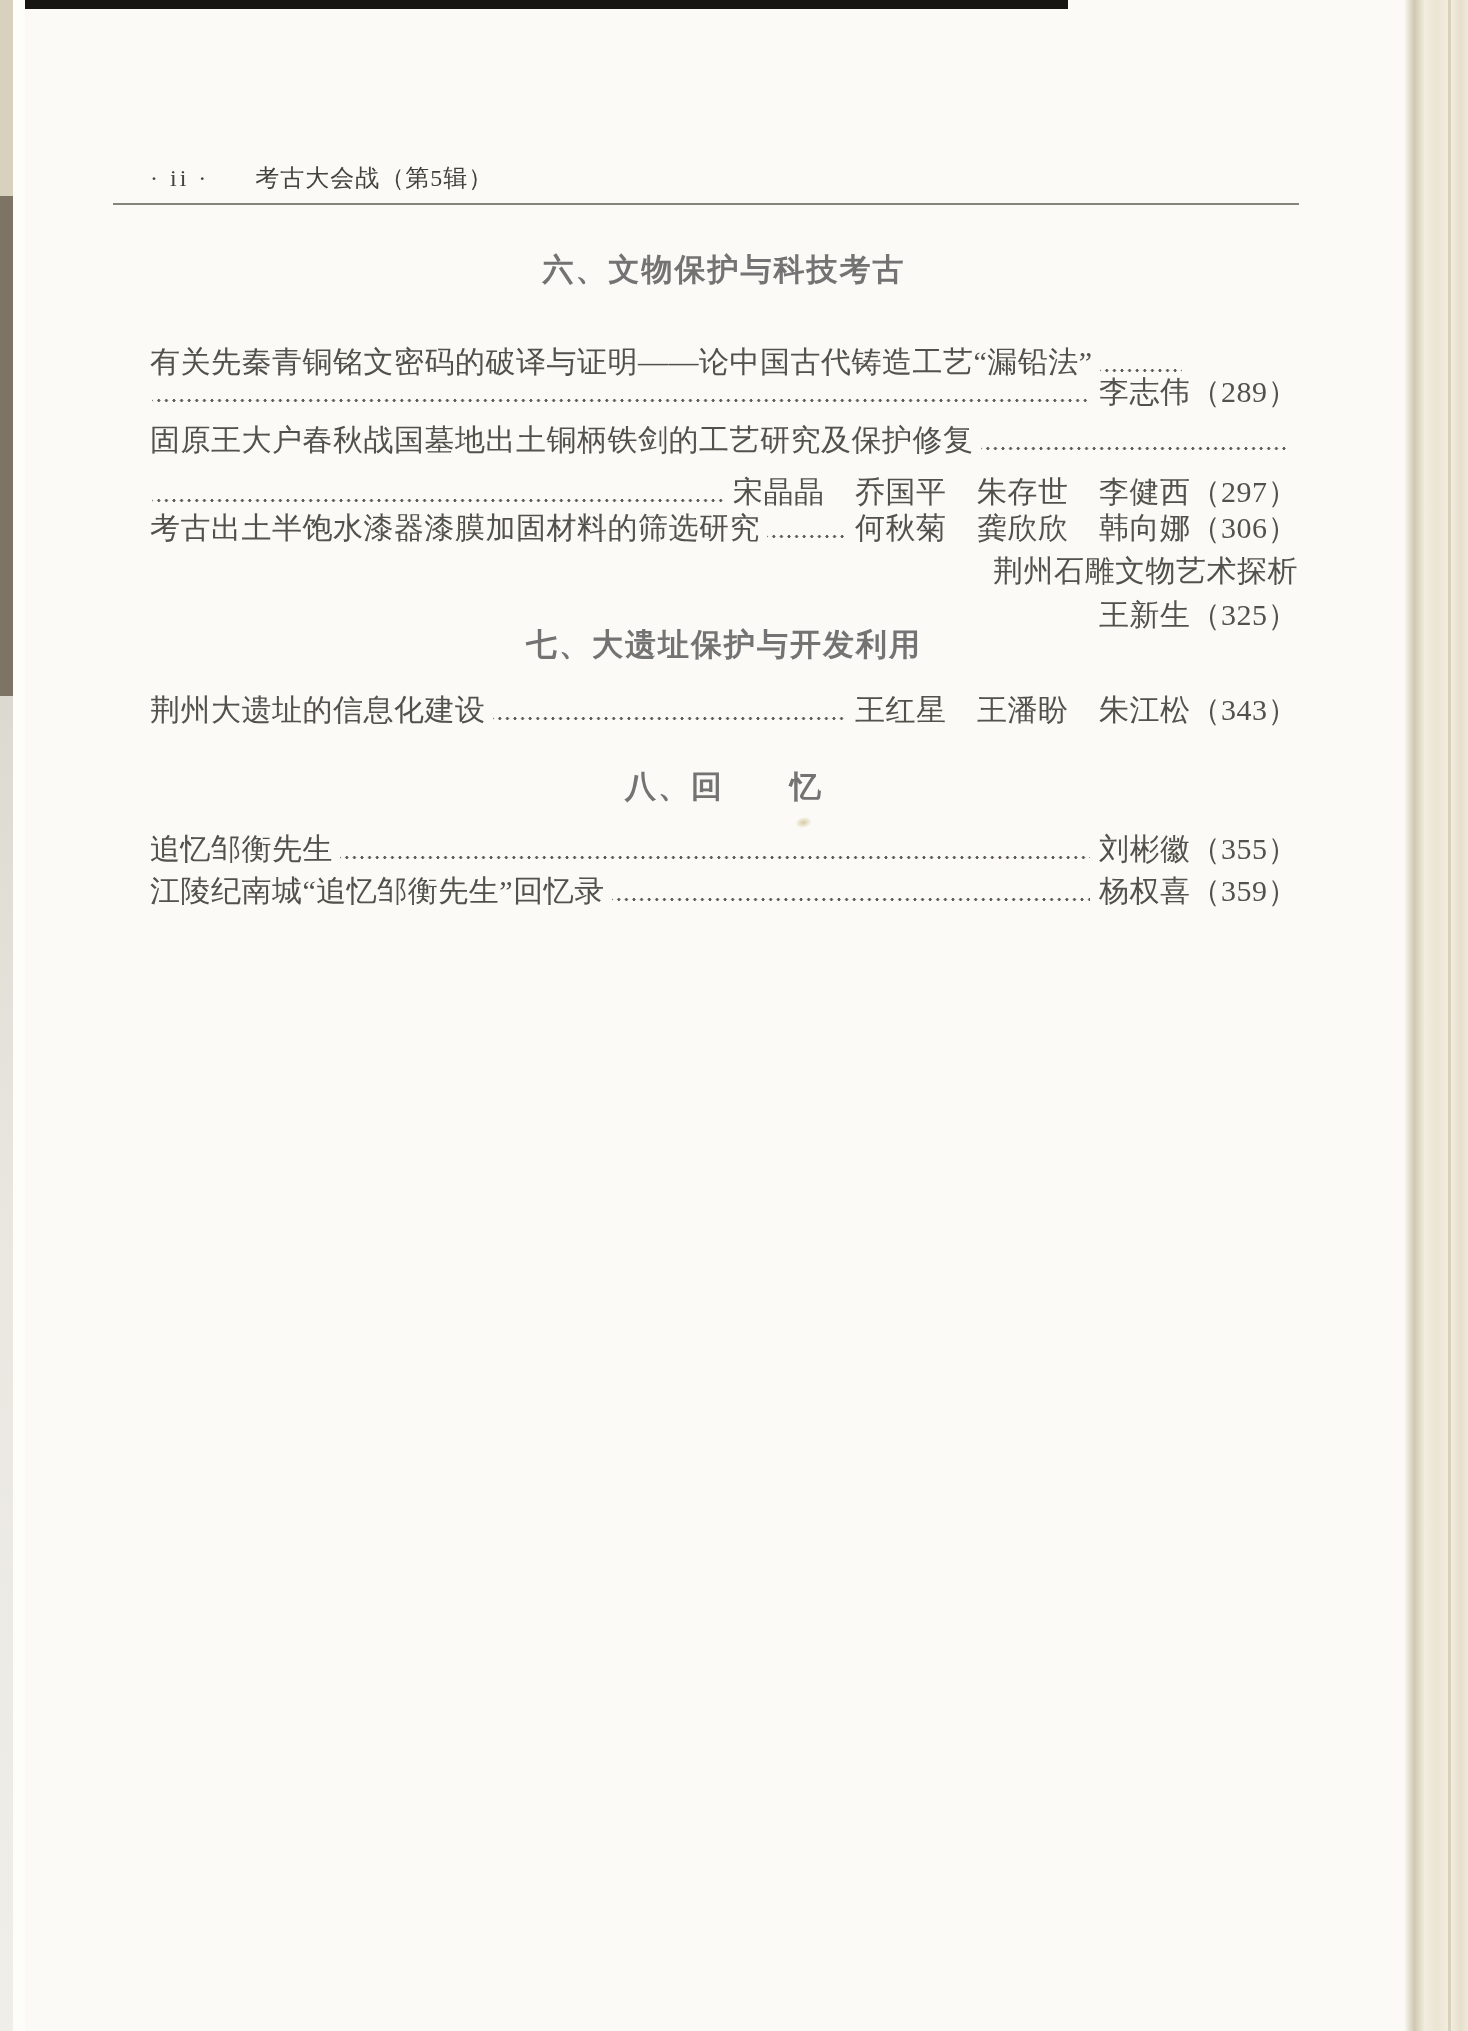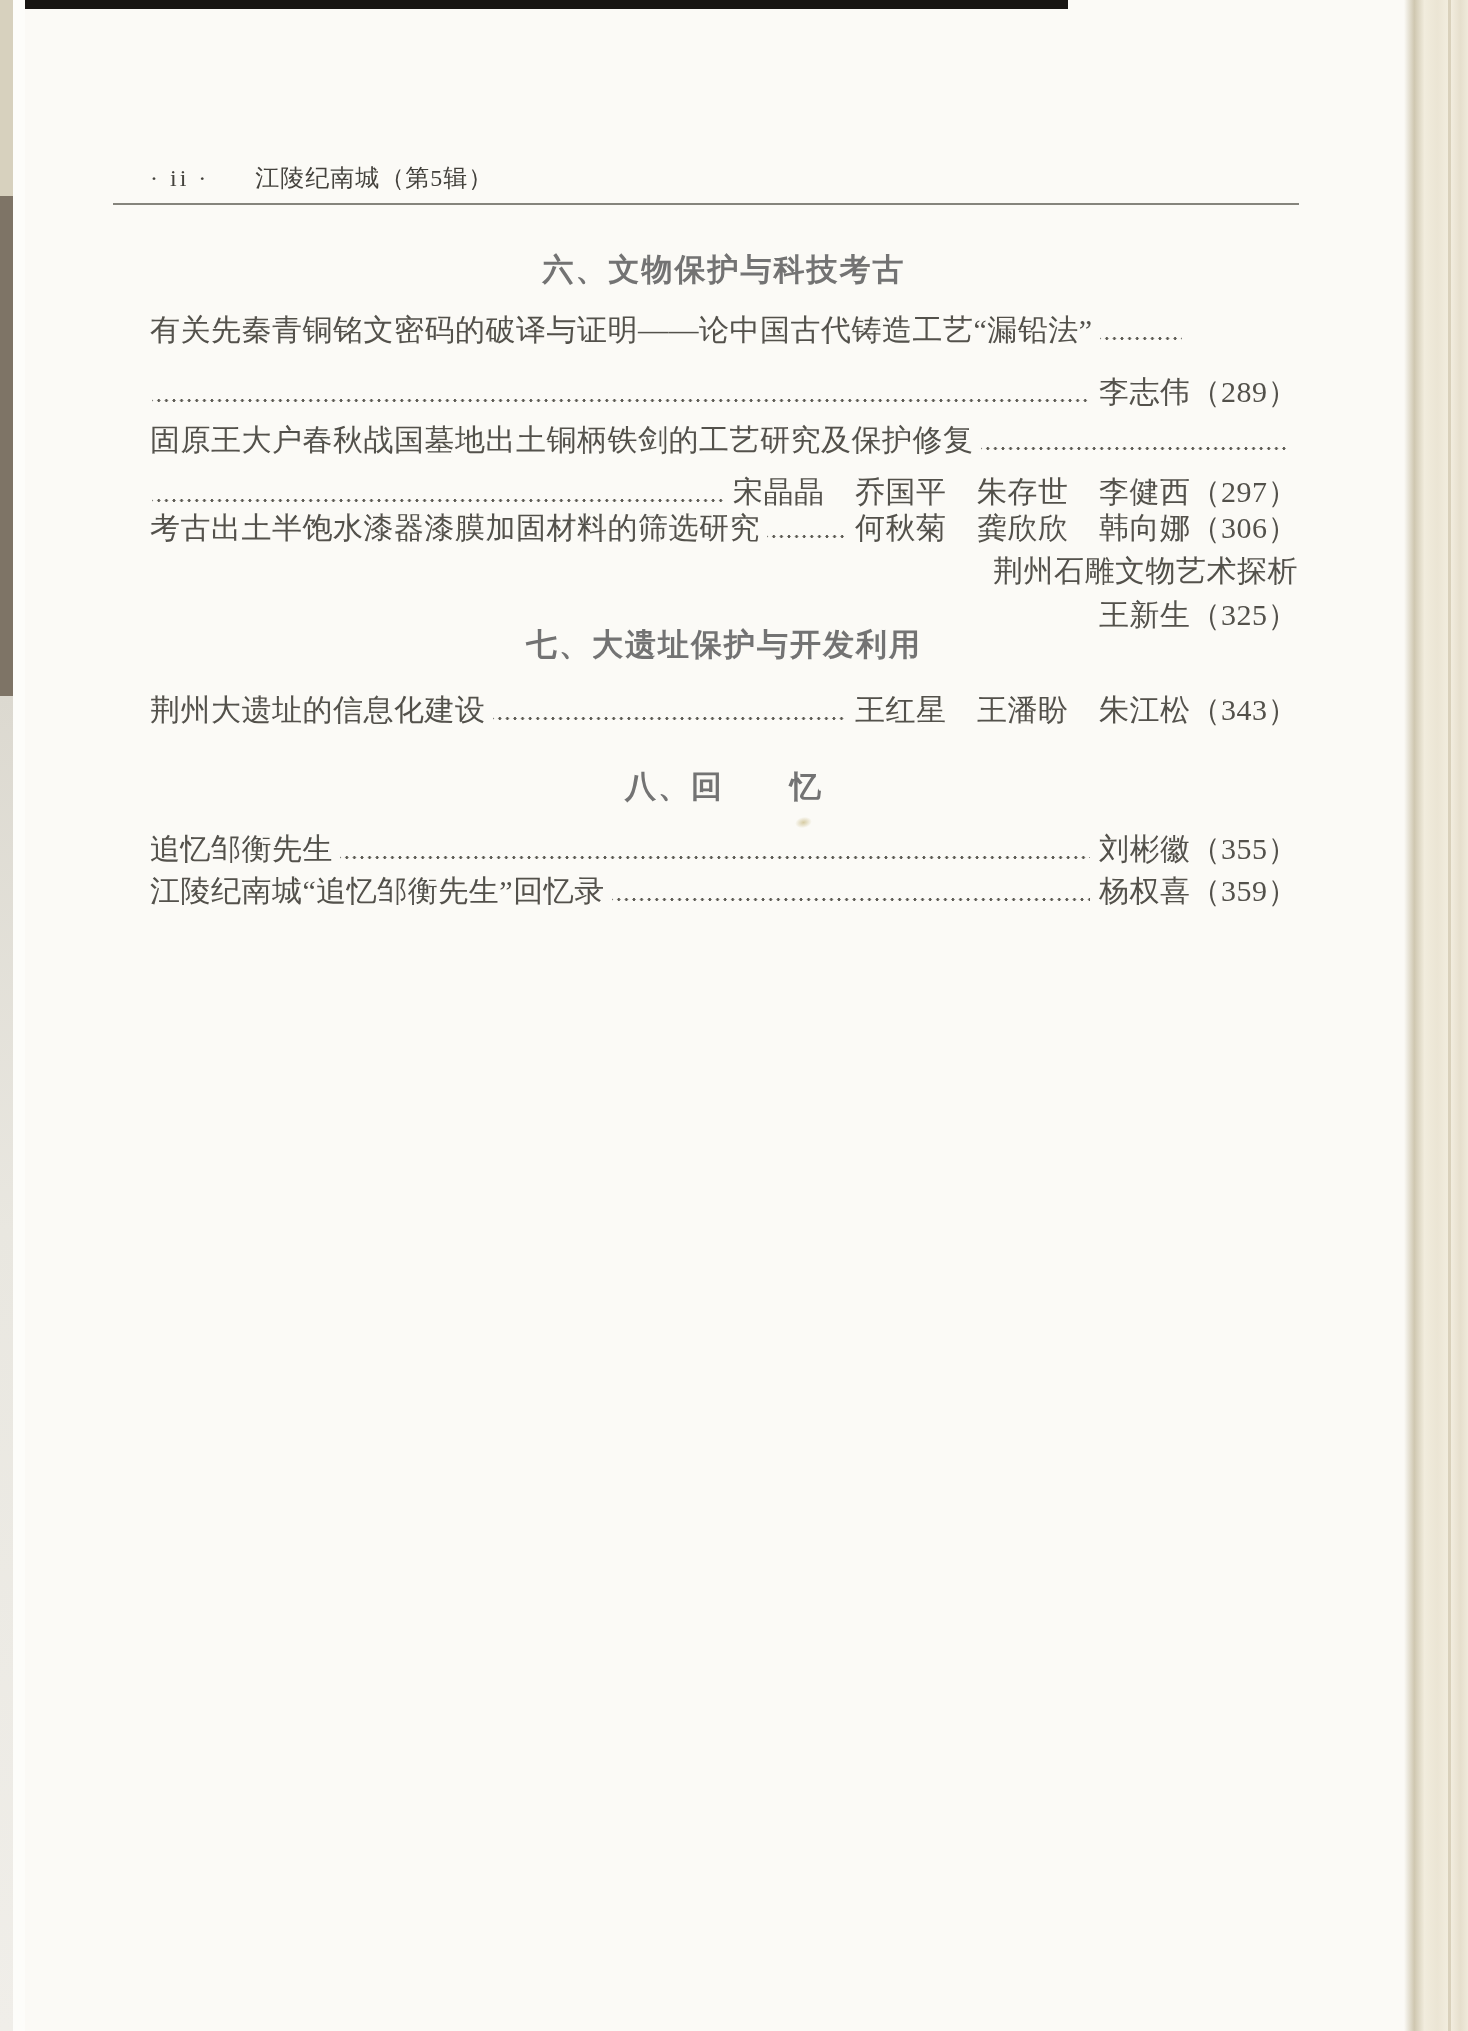--- a/index.html
+++ b/index.html
@@ -70,21 +70,21 @@
   .leader{
     flex:1 1 auto;height:44px;
     background-image:radial-gradient(circle,#5d5b54 1.35px,rgba(0,0,0,0) 1.6px);
     background-size:7.6px 3.2px;
     background-repeat:repeat-x;
     background-position:3px 29px;
     margin:0 9px 0 7px;
   }
   .leader.short{flex:0 0 82px;}
   .leader.from-left{margin-left:2px;}
-  #row1{top:308px;}
+  #row1{top:340px;}
   #row2{top:370px;align-items:flex-end;}
   #row3{top:418px;}
   #row4{top:462px;margin-top:8px;}
   #row5{top:506px;}
   #row6{top:549px;flex-direction:column;}
   #row7{top:688px;}
   #row8{top:827px;}
   #row9{top:869px;}
   
   #speck{
@@ -100,21 +100,21 @@
 
   <div id="top-strip"></div>
   <div id="spine-beige"></div>
   <div id="spine-brown"></div>
   <div id="spine-light"></div>
   <div id="spine-gap"></div>
   <div id="edge-band"></div>
   <div id="edge-line"></div>
 
   <div id="runhead">
-    <span class="marker">· ii ·</span><span class="title">江陵纪南城（第5辑）</span>
+    <span class="marker">· ii ·</span><span class="title">考古大会战（第5辑）</span>
   </div>
   <div id="head-rule"></div>
 
   <div id="sec6" class="sec">六、文物保护与科技考古</div>
 
   <div id="row1" class="row">
     <span class="t">有关先秦青铜铭文密码的破译与证明——论中国古代铸造工艺“漏铅法”</span>
     <span class="leader short"></span>
   </div>
   <div id="row2" class="row">

